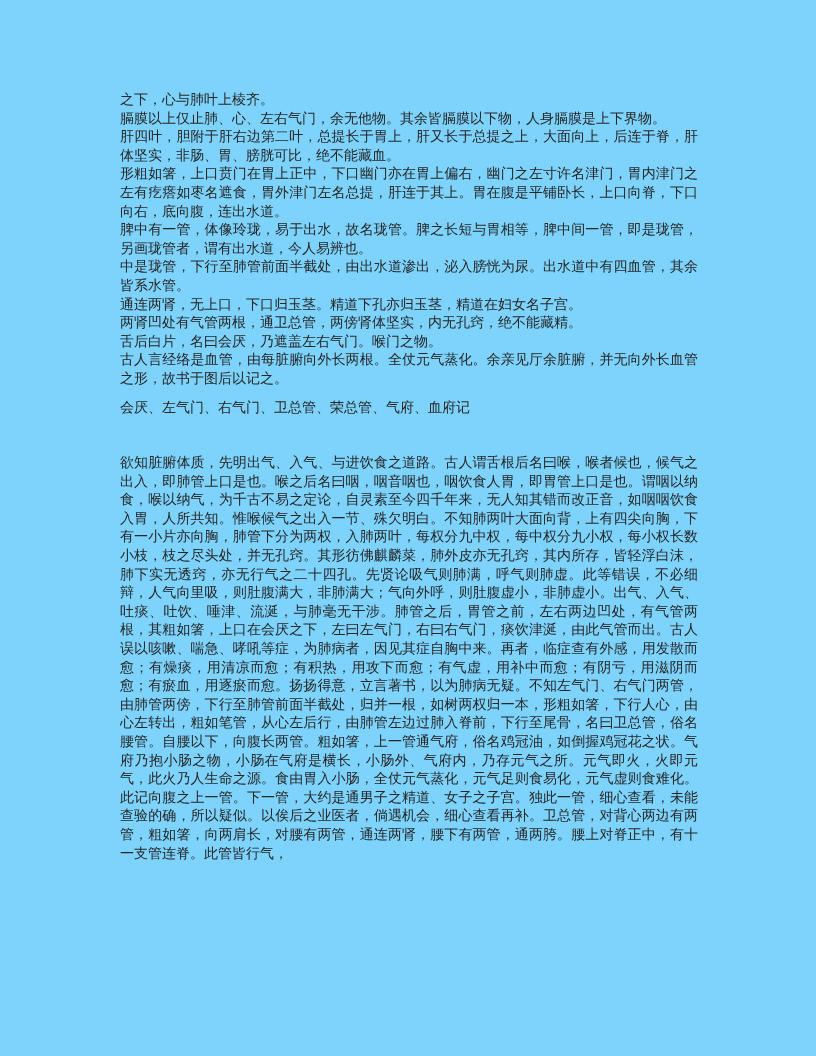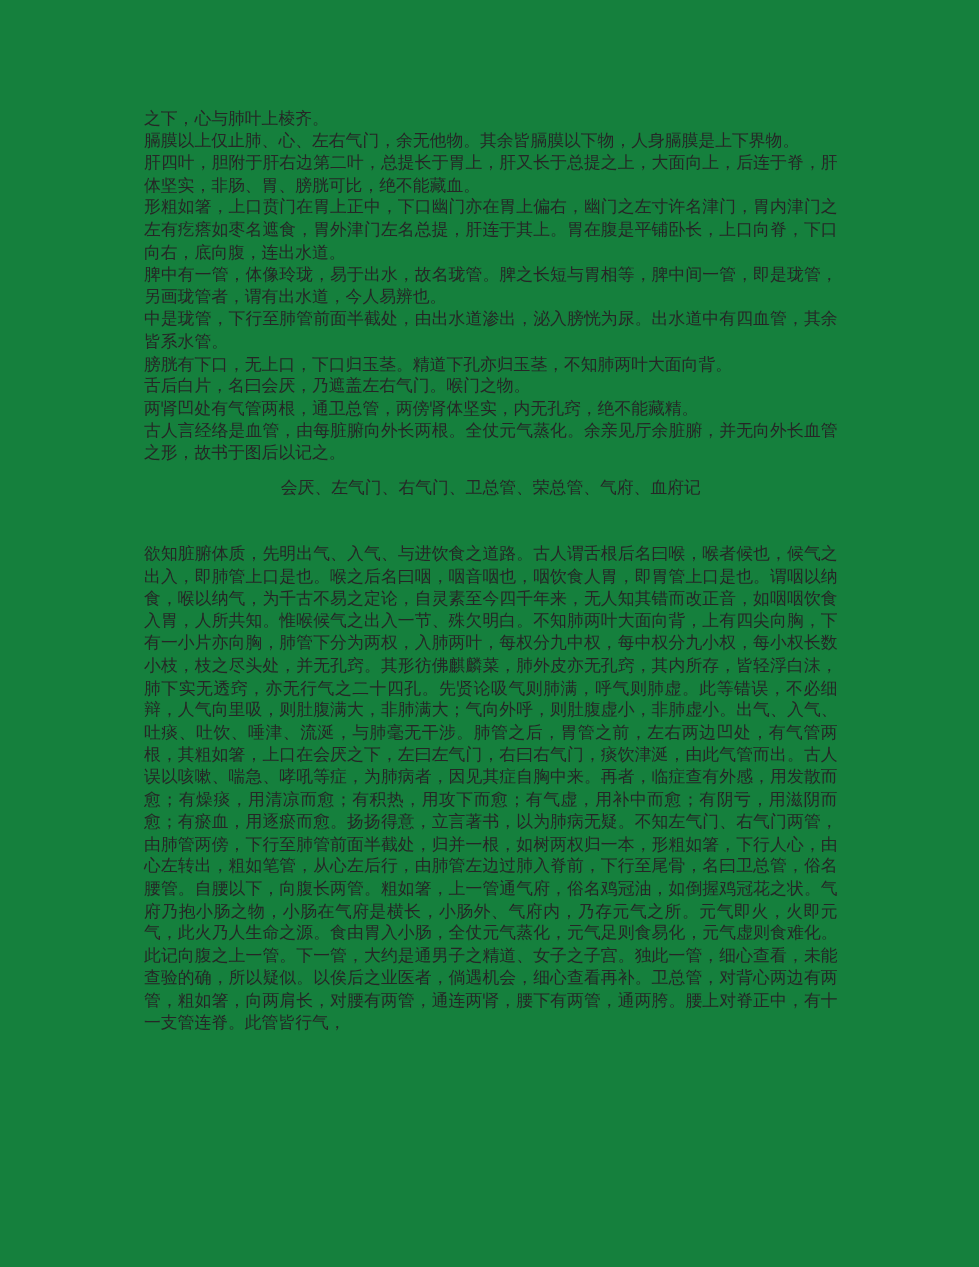--- a/index.html
+++ b/index.html
@@ -10,48 +10,48 @@
   body {
     width: 816px;
     height: 1056px;
     overflow: hidden;
   }
   .page {
     box-sizing: border-box;
     width: 816px;
     height: 1056px;
     padding: 91px 118px 0 120px;
-    background: #15803d;
+    background: #7dd3fc;
     font-family: "Liberation Serif", "DejaVu Serif", serif;
     font-size: 14px;
     line-height: 18.6px;
     color: #262626;
   }
   .page p {
     margin: 0;
     padding: 0;
     text-align: justify;
     text-justify: inter-ideograph;
     word-break: break-all;
     overflow-wrap: break-word;
   }
   .page p.section-heading {
     margin: 10px 0 37px 0;
-    text-align: center;
+    text-align: left;
   }
 </style>
 </head>
 <body>
 
 <div class="page">
   <p>之下，心与肺叶上棱齐。</p>
   <p>膈膜以上仅止肺、心、左右气门，余无他物。其余皆膈膜以下物，人身膈膜是上下界物。</p>
   <p>肝四叶，胆附于肝右边第二叶，总提长于胃上，肝又长于总提之上，大面向上，后连于脊，肝体坚实，非肠、胃、膀胱可比，绝不能藏血。</p>
   <p>形粗如箸，上口贲门在胃上正中，下口幽门亦在胃上偏右，幽门之左寸许名津门，胃内津门之左有疙瘩如枣名遮食，胃外津门左名总提，肝连于其上。胃在腹是平铺卧长，上口向脊，下口向右，底向腹，连出水道。</p>
   <p>脾中有一管，体像玲珑，易于出水，故名珑管。脾之长短与胃相等，脾中间一管，即是珑管，另画珑管者，谓有出水道，今人易辨也。</p>
   <p>中是珑管，下行至肺管前面半截处，由出水道渗出，泌入膀恍为尿。出水道中有四血管，其余皆系水管。</p>
-  <p>膀胱有下口，无上口，下口归玉茎。精道下孔亦归玉茎，不知肺两叶大面向背。</p>
+  <p>通连两肾，无上口，下口归玉茎。精道下孔亦归玉茎，精道在妇女名子宫。</p>
+  <p>两肾凹处有气管两根，通卫总管，两傍肾体坚实，内无孔窍，绝不能藏精。</p>
   <p>舌后白片，名曰会厌，乃遮盖左右气门。喉门之物。</p>
-  <p>两肾凹处有气管两根，通卫总管，两傍肾体坚实，内无孔窍，绝不能藏精。</p>
   <p>古人言经络是血管，由每脏腑向外长两根。全仗元气蒸化。余亲见厅余脏腑，并无向外长血管之形，故书于图后以记之。</p>
   <p class="section-heading">会厌、左气门、右气门、卫总管、荣总管、气府、血府记</p>
   <p>欲知脏腑体质，先明出气、入气、与进饮食之道路。古人谓舌根后名曰喉，喉者候也，候气之出入，即肺管上口是也。喉之后名曰咽，咽音咽也，咽饮食人胃，即胃管上口是也。谓咽以纳食，喉以纳气，为千古不易之定论，自灵素至今四千年来，无人知其错而改正音，如咽咽饮食入胃，人所共知。惟喉候气之出入一节、殊欠明白。不知肺两叶大面向背，上有四尖向胸，下有一小片亦向胸，肺管下分为两权，入肺两叶，每权分九中权，每中权分九小权，每小权长数小枝，枝之尽头处，并无孔窍。其形彷佛麒麟菜，肺外皮亦无孔窍，其内所存，皆轻浮白沫，肺下实无透窍，亦无行气之二十四孔。先贤论吸气则肺满，呼气则肺虚。此等错误，不必细辩，人气向里吸，则肚腹满大，非肺满大；气向外呼，则肚腹虚小，非肺虚小。出气、入气、吐痰、吐饮、唾津、流涎，与肺毫无干涉。肺管之后，胃管之前，左右两边凹处，有气管两根，其粗如箸，上口在会厌之下，左曰左气门，右曰右气门，痰饮津涎，由此气管而出。古人误以咳嗽、喘急、哮吼等症，为肺病者，因见其症自胸中来。再者，临症查有外感，用发散而愈；有燥痰，用清凉而愈；有积热，用攻下而愈；有气虚，用补中而愈；有阴亏，用滋阴而愈；有瘀血，用逐瘀而愈。扬扬得意，立言著书，以为肺病无疑。不知左气门、右气门两管，由肺管两傍，下行至肺管前面半截处，归并一根，如树两权归一本，形粗如箸，下行人心，由心左转出，粗如笔管，从心左后行，由肺管左边过肺入脊前，下行至尾骨，名曰卫总管，俗名腰管。自腰以下，向腹长两管。粗如箸，上一管通气府，俗名鸡冠油，如倒握鸡冠花之状。气府乃抱小肠之物，小肠在气府是横长，小肠外、气府内，乃存元气之所。元气即火，火即元气，此火乃人生命之源。食由胃入小肠，全仗元气蒸化，元气足则食易化，元气虚则食难化。此记向腹之上一管。下一管，大约是通男子之精道、女子之子宫。独此一管，细心查看，未能查验的确，所以疑似。以俟后之业医者，倘遇机会，细心查看再补。卫总管，对背心两边有两管，粗如箸，向两肩长，对腰有两管，通连两肾，腰下有两管，通两胯。腰上对脊正中，有十一支管连脊。此管皆行气，</p>
 </div>
 
 </body></html>

